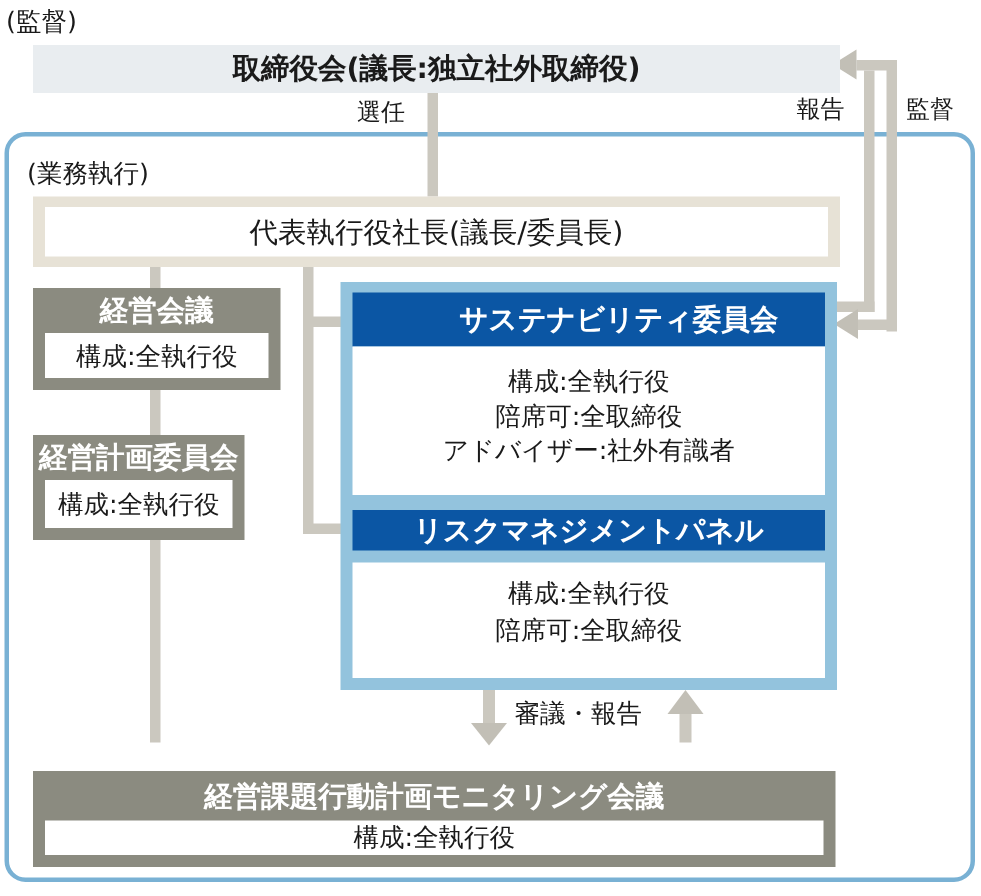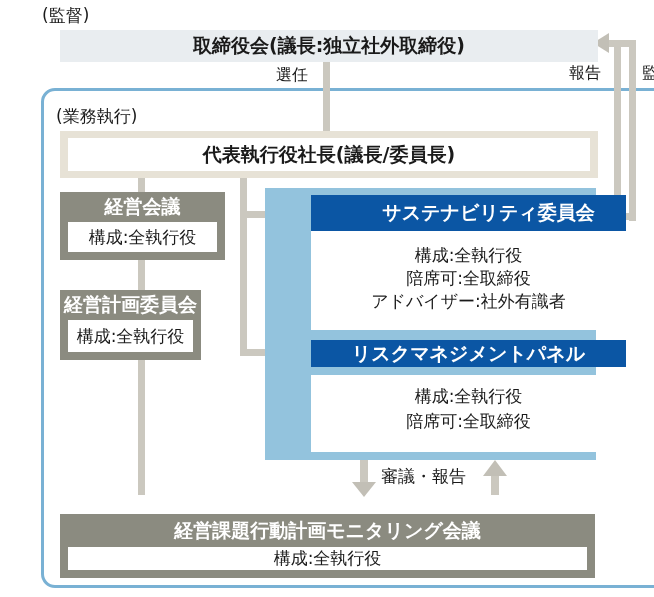--- a/index.html
+++ b/index.html
@@ -1,38 +1,38 @@
 <!DOCTYPE html>
 <html><head>
 <meta charset="utf-8">
 <style>
   html,body{margin:0;padding:0;background:#ffffff;}
   .canvas{
     position:relative;width:654px;height:597px;background:#ffffff;overflow:hidden;
     font-family:"DejaVu Sans",sans-serif;color:#1a1a1a;
   }
-  .abs{position:absolute;box-sizing:border-box;margin-left:38px;}
+  .abs{position:absolute;box-sizing:border-box;}
   
   .line{background:#cbc8bf;}
   
   .arrow-left{width:0;height:0;border-top:10px solid transparent;border-bottom:10px solid transparent;border-right:16px solid #c2bfb6;}
   .arrow-down{width:0;height:0;border-left:12px solid transparent;border-right:12px solid transparent;border-top:15px solid #c2bfb6;}
   .arrow-up{width:0;height:0;border-left:12px solid transparent;border-right:12px solid transparent;border-bottom:16px solid #c2bfb6;}
   
   .exec-container{border:3px solid #79b1d4;border-radius:14px;background:transparent;}
   
   .lbl{font-size:16px;line-height:20px;white-space:nowrap;}
   .lbl-lg{font-size:17px;line-height:21px;white-space:nowrap;}
   
   .board-box{background:#e9edf0;display:flex;align-items:center;justify-content:center;
     font-size:19px;font-weight:bold;white-space:nowrap;}
   
   .president-frame{background:#e7e2d6;}
   .president-inner{position:absolute;left:8px;top:7px;right:8px;bottom:7px;background:#ffffff;
-    display:flex;align-items:center;justify-content:center;font-size:19px;font-weight:bold;white-space:nowrap;}
+    display:flex;align-items:center;justify-content:center;font-size:19px;font-weight:normal;white-space:nowrap;}
   
   .gray-box{background:#8b8b80;display:flex;flex-direction:column;}
   .gray-title{color:#ffffff;font-size:19px;font-weight:bold;text-align:center;
     display:flex;align-items:center;justify-content:center;white-space:nowrap;}
   .gray-inset{background:#ffffff;margin:0 8px 8px 8px;flex:1;display:flex;align-items:center;justify-content:center;
     font-size:17px;white-space:nowrap;color:#1a1a1a;}
   
   .blue-container{background:#93c3dd;}
   .card-header{background:#0b56a4;color:#ffffff;font-size:19px;font-weight:bold;
     display:flex;align-items:center;justify-content:center;white-space:nowrap;}

